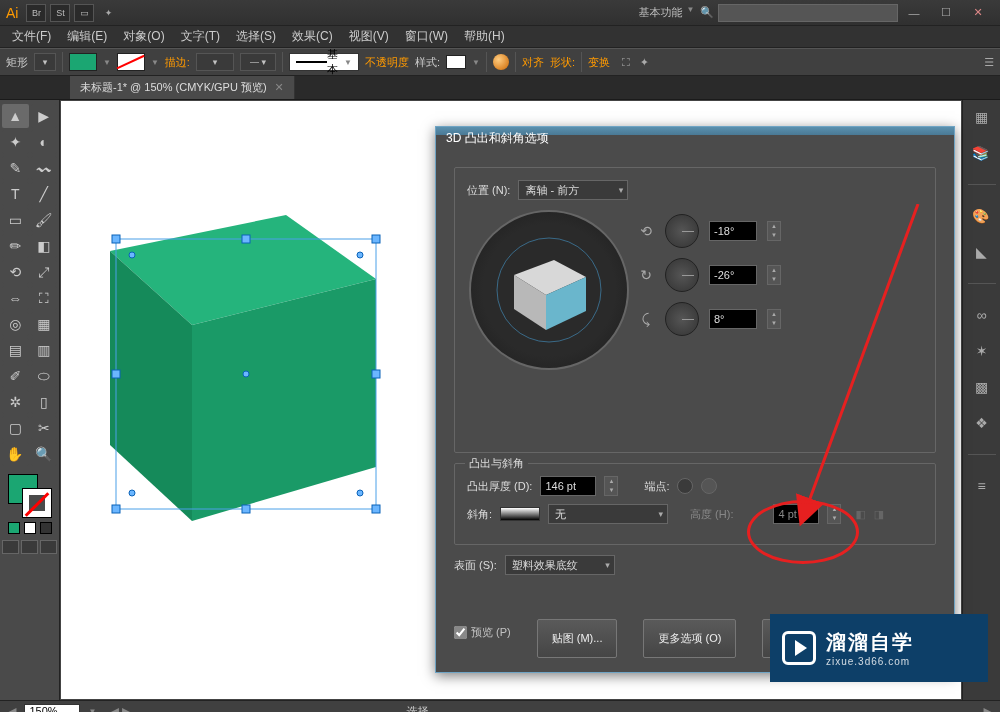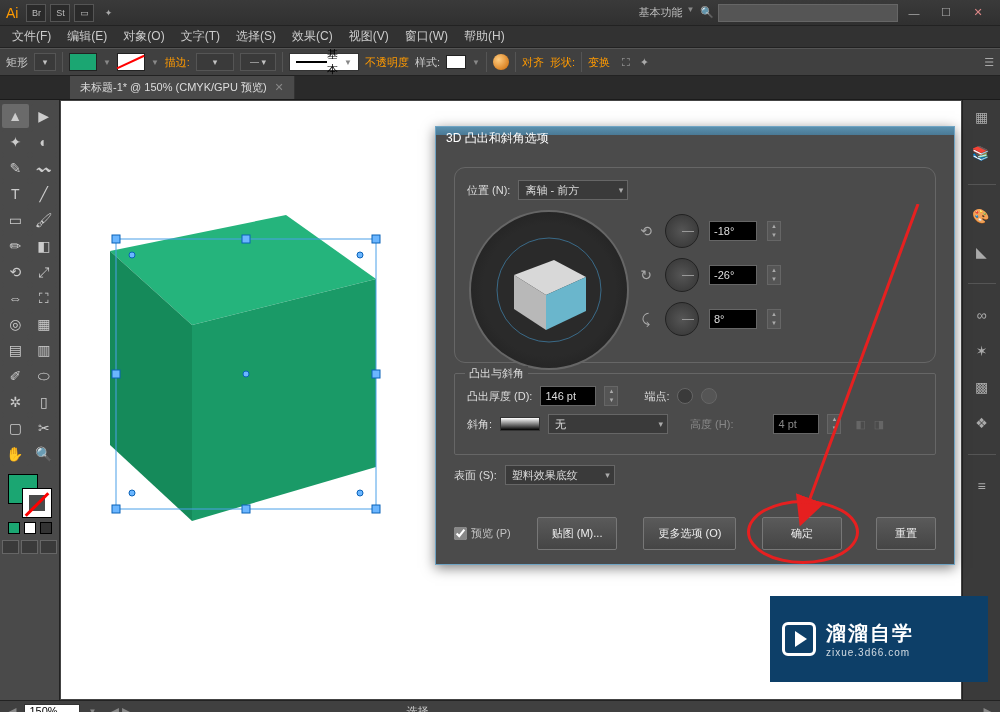--- a/index.html
+++ b/index.html
@@ -80,31 +80,31 @@
 .dialog .dial{width:34px;height:34px;border-radius:50%;background:radial-gradient(circle,#555,#333);border:1px solid #222;position:relative;}
 .dialog .dial::after{content:"";position:absolute;left:50%;top:50%;width:12px;border-top:1px solid #999;transform-origin:left;}
 .dialog .axisblock{display:flex;align-items:center;gap:10px;padding-left:170px;margin-bottom:10px;}
 .dialog .axisblock .sym{color:#aaa;font-size:14px;width:18px;text-align:center;}
 .dialog .preview3d{position:absolute;left:14px;top:42px;width:160px;height:160px;border-radius:50%;background:radial-gradient(circle,#2a2a2a 60%,#1a1a1a 100%);border:2px solid #666;display:flex;align-items:center;justify-content:center;overflow:hidden;}
 .dialog .section-label{position:absolute;left:10px;top:-8px;background:#4b4b4b;padding:0 4px;color:#ddd;font-size:11px;}
 .dialog .endcap{width:16px;height:16px;border-radius:50%;border:1px solid #666;background:#3a3a3a;}
 .dialog .bevel-sw{width:40px;height:14px;background:linear-gradient(#fff,#000);border:1px solid #333;}
 .dialog .dim{color:#888;}
 .dialog .footer{display:flex;align-items:center;gap:10px;padding:4px 0 0;}
-.dialog .btn{height:33px;padding:0 14px;background:linear-gradient(#5a5a5a,#454545);border:1px solid #777;color:#eee;font-size:11px;display:inline-flex;align-items:center;justify-content:center;border-radius:2px;}
+.dialog .btn{height:39px;padding:0 14px;background:linear-gradient(#5a5a5a,#454545);border:1px solid #777;color:#eee;font-size:11px;display:inline-flex;align-items:center;justify-content:center;border-radius:2px;margin-top:12px;}
 .dialog .btn.primary{min-width:80px;}
 .dialog .check{display:flex;align-items:center;gap:4px;}
 .dialog .check input{accent-color:#888;}
 
 
 .anno-arrow{position:absolute;pointer-events:none;}
 .anno-circle{position:absolute;border:3px solid #e62020;border-radius:50%;width:112px;height:64px;pointer-events:none;}
 
 
-.watermark{position:absolute;right:12px;bottom:30px;width:218px;height:86px;background:#0d3f68;color:#fff;display:flex;align-items:center;gap:10px;padding:0 12px;}
+.watermark{position:absolute;right:12px;bottom:30px;width:218px;height:68px;background:#0d3f68;color:#fff;display:flex;align-items:center;gap:10px;padding:0 12px;}
 .watermark .play{width:34px;height:34px;border:3px solid #fff;border-radius:6px;display:flex;align-items:center;justify-content:center;}
 .watermark .play::after{content:"";border-left:12px solid #fff;border-top:8px solid transparent;border-bottom:8px solid transparent;margin-left:3px;}
 .watermark .txt .big{font-size:20px;font-weight:bold;letter-spacing:2px;}
 .watermark .txt .small{font-size:10px;opacity:.8;letter-spacing:1px;}
 .handle{fill:#6bb6ff;stroke:#0a62b8;stroke-width:1;}
 .bbox{fill:none;stroke:#4aa0e8;stroke-width:1;}
 
 .tri{font-size:8px;color:#888;}
 </style>
 </head>
@@ -309,21 +309,21 @@
   <span style="color:#888;margin-left:6px;">◀ ▶</span>
   <span style="flex:0 0 260px"></span>
   <span>选择</span>
   <span style="flex:1"></span>
   <span style="color:#888">▶</span>
 </div>
 
 <div class="dialog">
   <div class="dlg-title">3D 凸出和斜角选项</div>
   <div class="dlg-body">
-    <div class="section" style="height:196px;border-radius:11px;">
+    <div class="section" style="height:286px;">
       <div class="row" style="margin-bottom:14px;">
         <span>位置 (N):</span>
         <span class="select" style="width:110px;">离轴 - 前方</span>
       </div>
 
       <div class="preview3d">
         <svg width="110" height="110" viewBox="0 0 110 110">
           <ellipse cx="55" cy="55" rx="52" ry="52" fill="none" stroke="#3a6a88" stroke-width="1"></ellipse>
           <polygon points="20,40 60,25 92,42 52,60" fill="#d8d8d8"></polygon>
           <polygon points="20,40 52,60 52,95 20,74" fill="#b8b8b8"></polygon>

